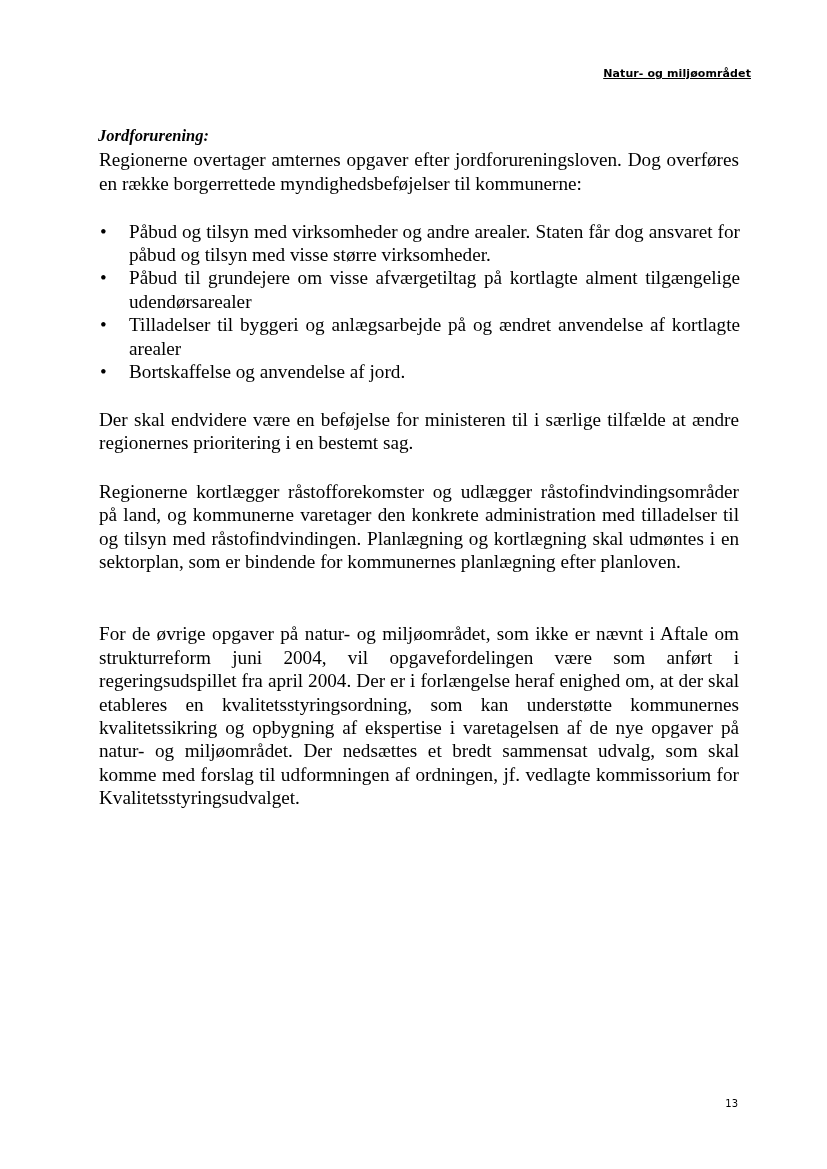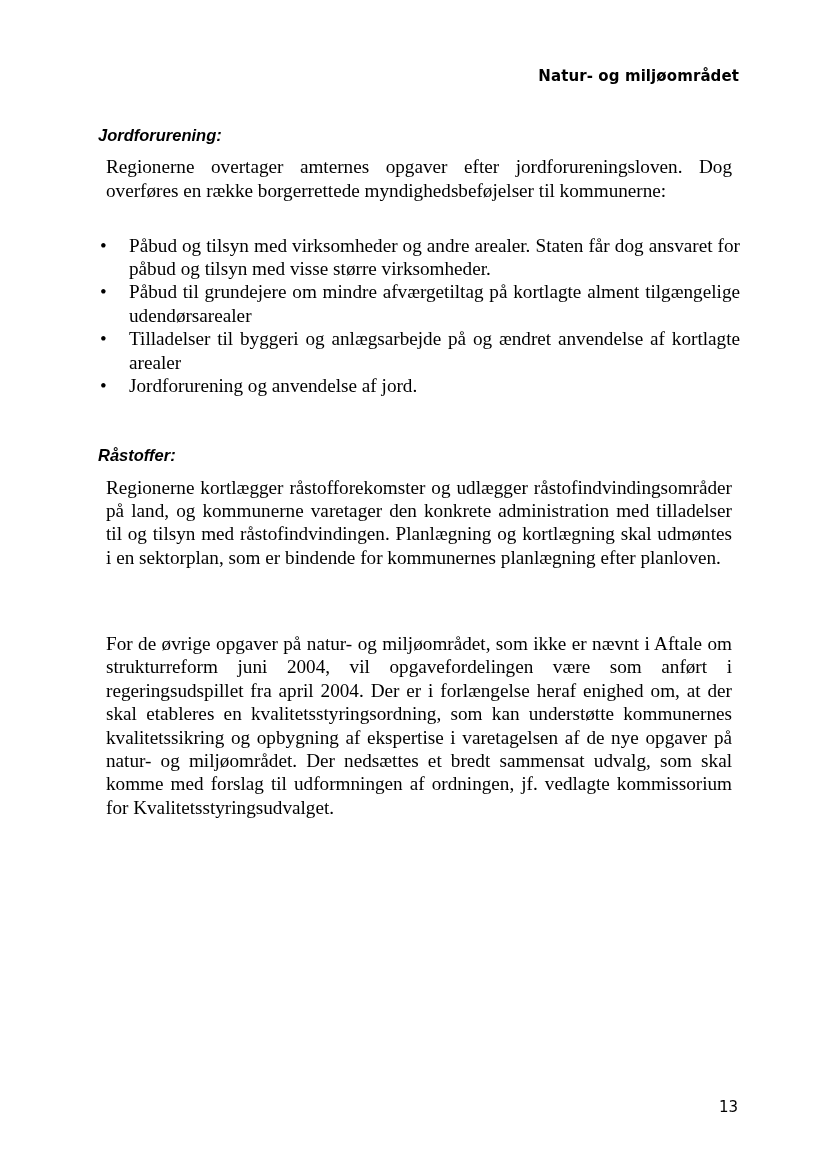--- a/index.html
+++ b/index.html
@@ -1,59 +1,59 @@
 <!DOCTYPE html>
 <html><head>
   <meta charset="utf-8">
   <style>
     html, body { margin: 0; padding: 0; background: #ffffff; }
     body { width: 827px; height: 1169px; position: relative; overflow: hidden; }
     .page { position: absolute; left: 0; top: 0; width: 827px; height: 1169px; background: #fff; color: #000; }
     .running-header {
-      position: absolute; right: 88px; top: 67px;
-      font-family: "DejaVu Sans", sans-serif; font-weight: bold; font-size: 15px; letter-spacing: 0.1px;
+      position: absolute; right: 76px; top: 67px;
+      font-family: "DejaVu Sans", sans-serif; font-weight: bold; font-size: 11px; letter-spacing: 0.1px; text-decoration: underline;
     }
     .content {
       position: absolute; left: 98px; top: 124px; width: 642px;
       font-family: "Liberation Serif", serif; font-size: 19.2px; line-height: 23.4px;
     }
     .heading {
-      font-family: Liberation Sans, sans-serif; font-weight: bold; font-style: italic;
+      font-family: Liberation Serif, serif; font-weight: bold; font-style: italic;
       font-size: 16.5px; line-height: 23.4px; margin: 0;
     }
-    p { margin: 8px; text-align: justify; }
+    p { margin: 1px; text-align: justify; }
     .gap { height: 23.4px; }
     ul { list-style: none; margin: 0; padding: 0; }
     li { position: relative; padding-left: 31px; text-align: justify; }
     li .bullet { position: absolute; left: 2px; top: 0; }
     .page-number {
       position: absolute; right: 89px; top: 1098px;
-      font-family: "DejaVu Sans", sans-serif; font-size: 15px;
+      font-family: "DejaVu Sans", sans-serif; font-size: 10px;
     }
   </style>
 </head>
 <body>
 
 <div class="page">
   <div class="running-header">Natur- og miljøområdet</div>
 
   <div class="content">
     <h2 class="heading">Jordforurening:</h2>
     <p>Regionerne overtager amternes opgaver efter jordforureningsloven. Dog overføres en række borgerrettede myndighedsbeføjelser til kommunerne:</p>
     <div class="gap"></div>
     <ul>
       <li><span class="bullet">•</span><span>Påbud og tilsyn med virksomheder og andre arealer. Staten får dog an­svaret for påbud og tilsyn med visse større virksomheder.</span></li>
-      <li><span class="bullet">•</span><span>Påbud til grundejere om mindre afværgetiltag på kortlagte alment til­gængelige udendørsarealer</span></li>
+      <li><span class="bullet">•</span><span>Påbud til grundejere om visse afværgetiltag på kortlagte alment til­gængelige udendørsarealer</span></li>
       <li><span class="bullet">•</span><span>Tilladelser til byggeri og anlægsarbejde på og ændret anvendelse af kortlagte arealer</span></li>
-      <li><span class="bullet">•</span><span>Jordforurening og anvendelse af jord.</span></li>
+      <li><span class="bullet">•</span><span>Bortskaffelse og anvendelse af jord.</span></li>
     </ul>
     <div class="gap"></div>
+    <p>Der skal endvidere være en beføjelse for ministeren til i særlige tilfælde at ændre regionernes prioritering i en bestemt sag.</p>
     <div class="gap"></div>
 
-    <h2 class="heading">Råstoffer:</h2>
     <p>Regionerne kortlægger råstofforekomster og udlægger råstofindvindingsom­råder på land, og kommunerne varetager den konkrete administration med tilladelser til og tilsyn med råstofindvindingen. Planlægning og kortlægning skal udmøntes i en sektorplan, som er bindende for kommunernes planlæg­ning efter planloven.</p>
     <div class="gap"></div>
 
     <div class="gap"></div>
 
     <p>For de øvrige opgaver på natur- og miljøområdet, som ikke er nævnt i Afta­le om strukturreform juni 2004, vil opgavefordelingen være som anført i regeringsudspillet fra april 2004. Der er i forlængelse heraf enighed om, at der skal etableres en kvalitetsstyringsordning, som kan understøtte kommu­nernes kvalitetssikring og opbygning af ekspertise i varetagelsen af de nye opgaver på natur- og miljøområdet. Der nedsættes et bredt sammensat ud­valg, som skal komme med forslag til udformningen af ordningen, jf. ved­lagte kommissorium for Kvalitetsstyringsudvalget.</p>
   </div>
 
   <div class="page-number">13</div>
 </div>

